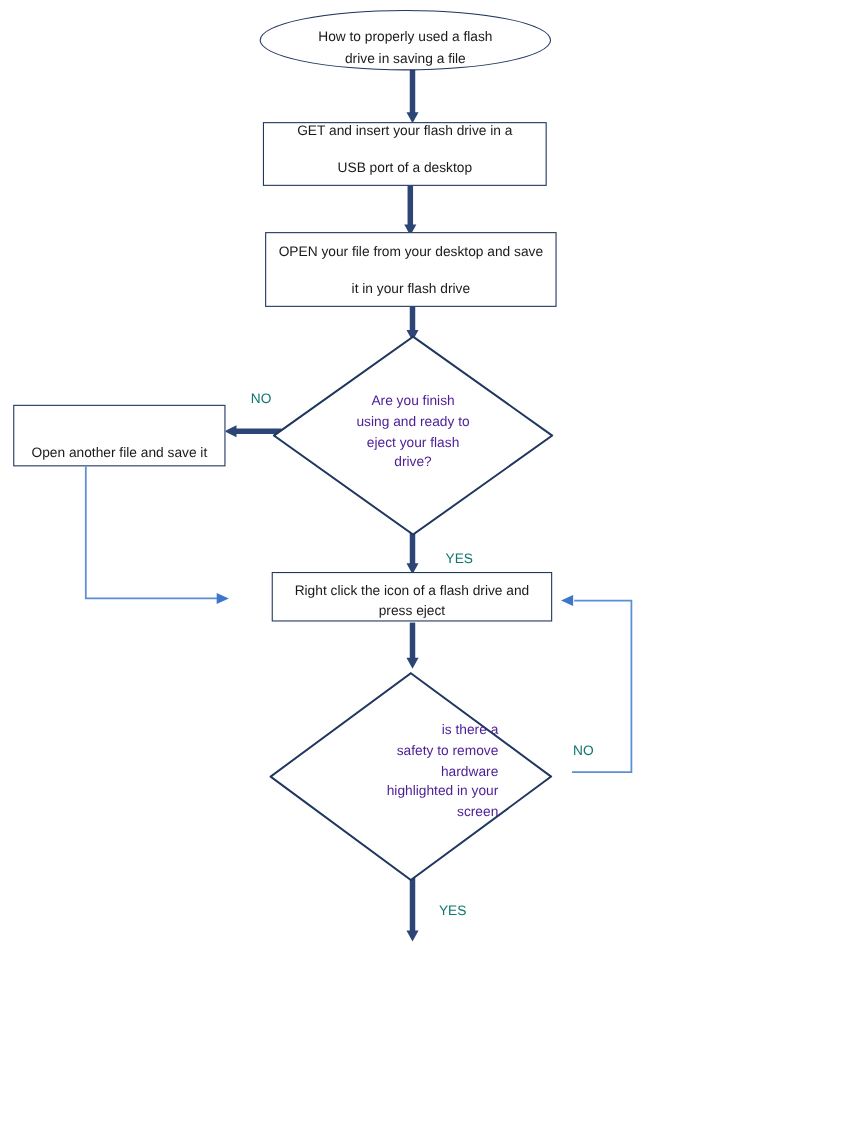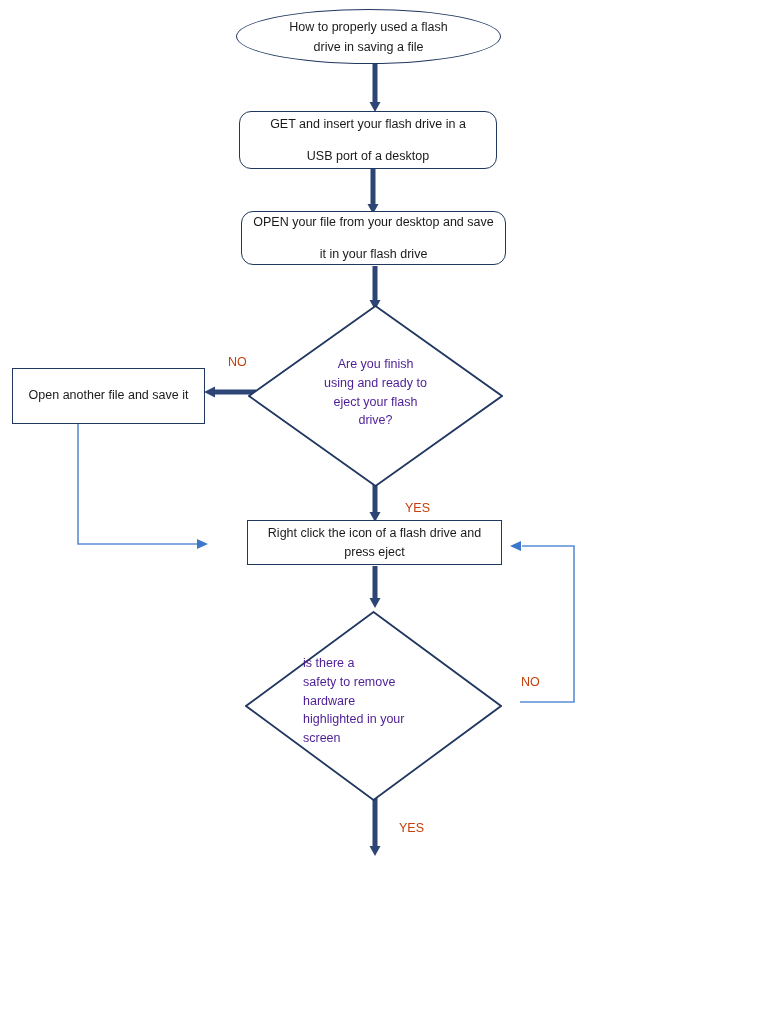--- a/index.html
+++ b/index.html
@@ -15,21 +15,21 @@
     position: relative;
     width: 768px;
     height: 1024px;
     background: #ffffff;
     overflow: hidden;
   }
   .node {
     position: absolute;
     box-sizing: border-box;
     display: flex;
-    align-items: center;
+    align-items: flex-end;
     justify-content: center;
     text-align: center;
     color: #1a1a1a;
     line-height: 1.85;
   }
   .node-text {
     display: block;
     width: 100%;
     white-space: pre-line;
   }
@@ -44,21 +44,20 @@
   }
 
   
   .process {
     border: 1.8px solid #20375f;
     background: #ffffff;
     font-size: 12.5px;
   }
   .process.tall {
     line-height: 2.6;
-    border-radius: 12px;
   }
 
   
   .decision {
     position: absolute;
   }
   .decision svg {
     position: absolute;
     left: 0;
     top: 0;
@@ -74,21 +73,21 @@
   
   .conn {
     position: absolute;
   }
   .conn svg { display: block; overflow: visible; }
 
   
   .edge-label {
     position: absolute;
     font-size: 12.5px;
-    color: #c2410c;
+    color: #0f766e;
     white-space: nowrap;
   }
 </style>
 </head>
 <body>
 
 <div id="canvas">
 
   <div class="conn" style="left:360px; top:60px; width:30px; height:56px;">
     <svg width="30" height="56" viewBox="0 0 30 56">
@@ -164,21 +163,21 @@
   <div class="node terminator" style="left:236px; top:9px; width:265px; height:55px;">
     <span class="node-text">How to properly used a flash
 drive in saving a file</span>
   </div>
 
   <div class="node process tall" style="left:239px; top:111px; width:258px; height:58px;">
     <span class="node-text">GET and insert your flash drive in a
 USB port of a desktop</span>
   </div>
 
-  <div class="node process tall" style="left:241px; top:211px; width:265px; height:54px;">
+  <div class="node process tall" style="left:241px; top:211px; width:265px; height:68px;">
     <span class="node-text">OPEN your file from your desktop and save
 it in your flash drive</span>
   </div>
 
   <div class="decision" style="left:248px; top:305px; width:255px; height:182px;">
     <svg width="255" height="182" viewBox="0 0 255 182">
       <polygon points="127.5,1 254,91 127.5,181 1,91" fill="#ffffff" stroke="#20375f" stroke-width="1.8"></polygon>
     </svg>
     <span class="node-text" style="left:0; top:50px; width:255px; text-align:center;">Are you finish
 using and ready to
@@ -192,21 +191,21 @@
 
   <div class="node process" style="left:247px; top:520px; width:255px; height:45px; line-height:1.45;">
     <span class="node-text">Right click the icon of a flash drive and
 press eject</span>
   </div>
 
   <div class="decision" style="left:245px; top:611px; width:257px; height:190px;">
     <svg width="257" height="190" viewBox="0 0 257 190">
       <polygon points="128.5,1 256,95 128.5,189 1,95" fill="#ffffff" stroke="#20375f" stroke-width="1.8"></polygon>
     </svg>
-    <span class="node-text" style="left:58px; top:43px; width:150px; text-align:left;">is there a
+    <span class="node-text" style="left:58px; top:43px; width:150px; text-align:right;">is there a
 safety to remove
 hardware
 highlighted in your
 screen</span>
   </div>
 
 
 </div>
 
 </body></html>

